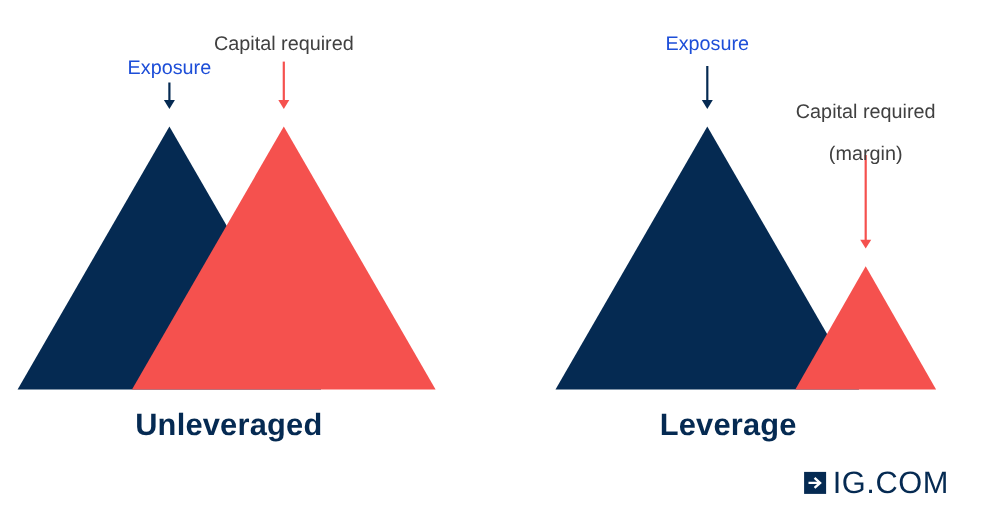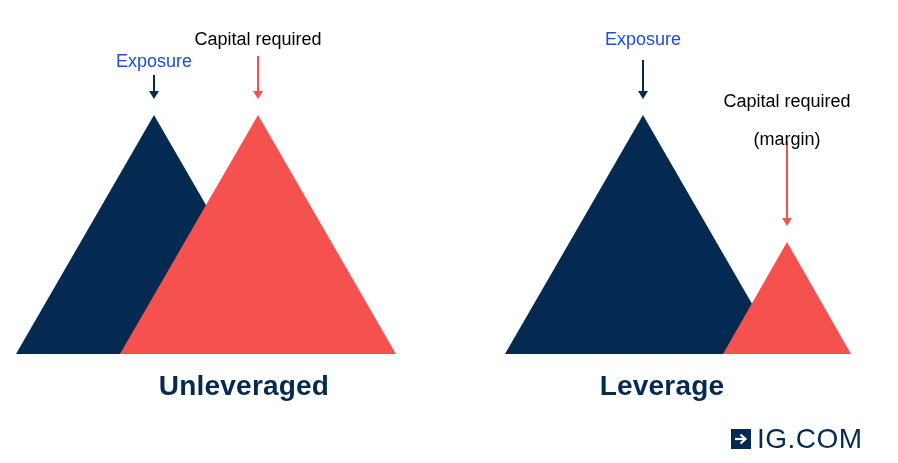--- a/index.html
+++ b/index.html
@@ -1,19 +1,19 @@
 <!DOCTYPE html>
 <html><head>
   <meta charset="utf-8">
   <style>
     html, body { margin:0; padding:0; background:#ffffff; }
     body { width:898px; height:463px; position:relative; overflow:hidden; font-family:"Liberation Sans", sans-serif; }
     .label { position:absolute; font-size:18px; white-space:nowrap; line-height:22px; }
     .navy-text { color:#1d4ed8; }
-    .red-text { color:#000000; }
+    .red-text { color:#404040; }
     .center { transform:translateX(-50%); text-align:center; }
     .title { position:absolute; font-size:28px; font-weight:bold; color:#052a52; transform:translateX(-50%); white-space:nowrap; letter-spacing:0.2px; }
     svg.canvas { position:absolute; left:0; top:0; }
     .logo { position:absolute; left:731px; top:425px; display:flex; align-items:center; gap:6px;justify-content:space-between; }
     .logo-box { width:20px; height:20px; background:#052a52; display:flex; align-items:center; justify-content:center; }
     .logo-text { font-size:28px; color:#052a52; line-height:28px; letter-spacing:0.5px; }
   </style>
 </head>
 <body>
 
@@ -37,21 +37,21 @@
     <polygon points="638,91 648,91 643,99" fill="#052a52"></polygon>
   </g>
   <g>
     <line x1="787" y1="141" x2="787" y2="219" stroke="#f5514e" stroke-width="2"></line>
     <polygon points="782,218 792,218 787,226" fill="#f5514e"></polygon>
   </g>
 </svg>
 
 <div class="label navy-text center" style="left:154px; top:50px;">Exposure</div>
 <div class="label red-text center" style="left:258px; top:28px;">Capital required</div>
-<div class="title" style="left:208px; top:370px;margin-left:36px;">Unleveraged</div>
+<div class="title" style="left:208px; top:370px;">Unleveraged</div>
 
 <div class="label navy-text center" style="left:643px; top:28px;">Exposure</div>
 <div class="label red-text center" style="left:787px; top:90px;">Capital required</div>
 <div class="label red-text center" style="left:787px; top:128px;">(margin)</div>
 <div class="title" style="left:662px; top:370px;text-align:center;">Leverage</div>
 
 <div class="logo">
   <div class="logo-box">
     <svg width="14" height="12" viewBox="0 0 14 12">
       <line x1="1" y1="6" x2="11" y2="6" stroke="#ffffff" stroke-width="2.2"></line>

